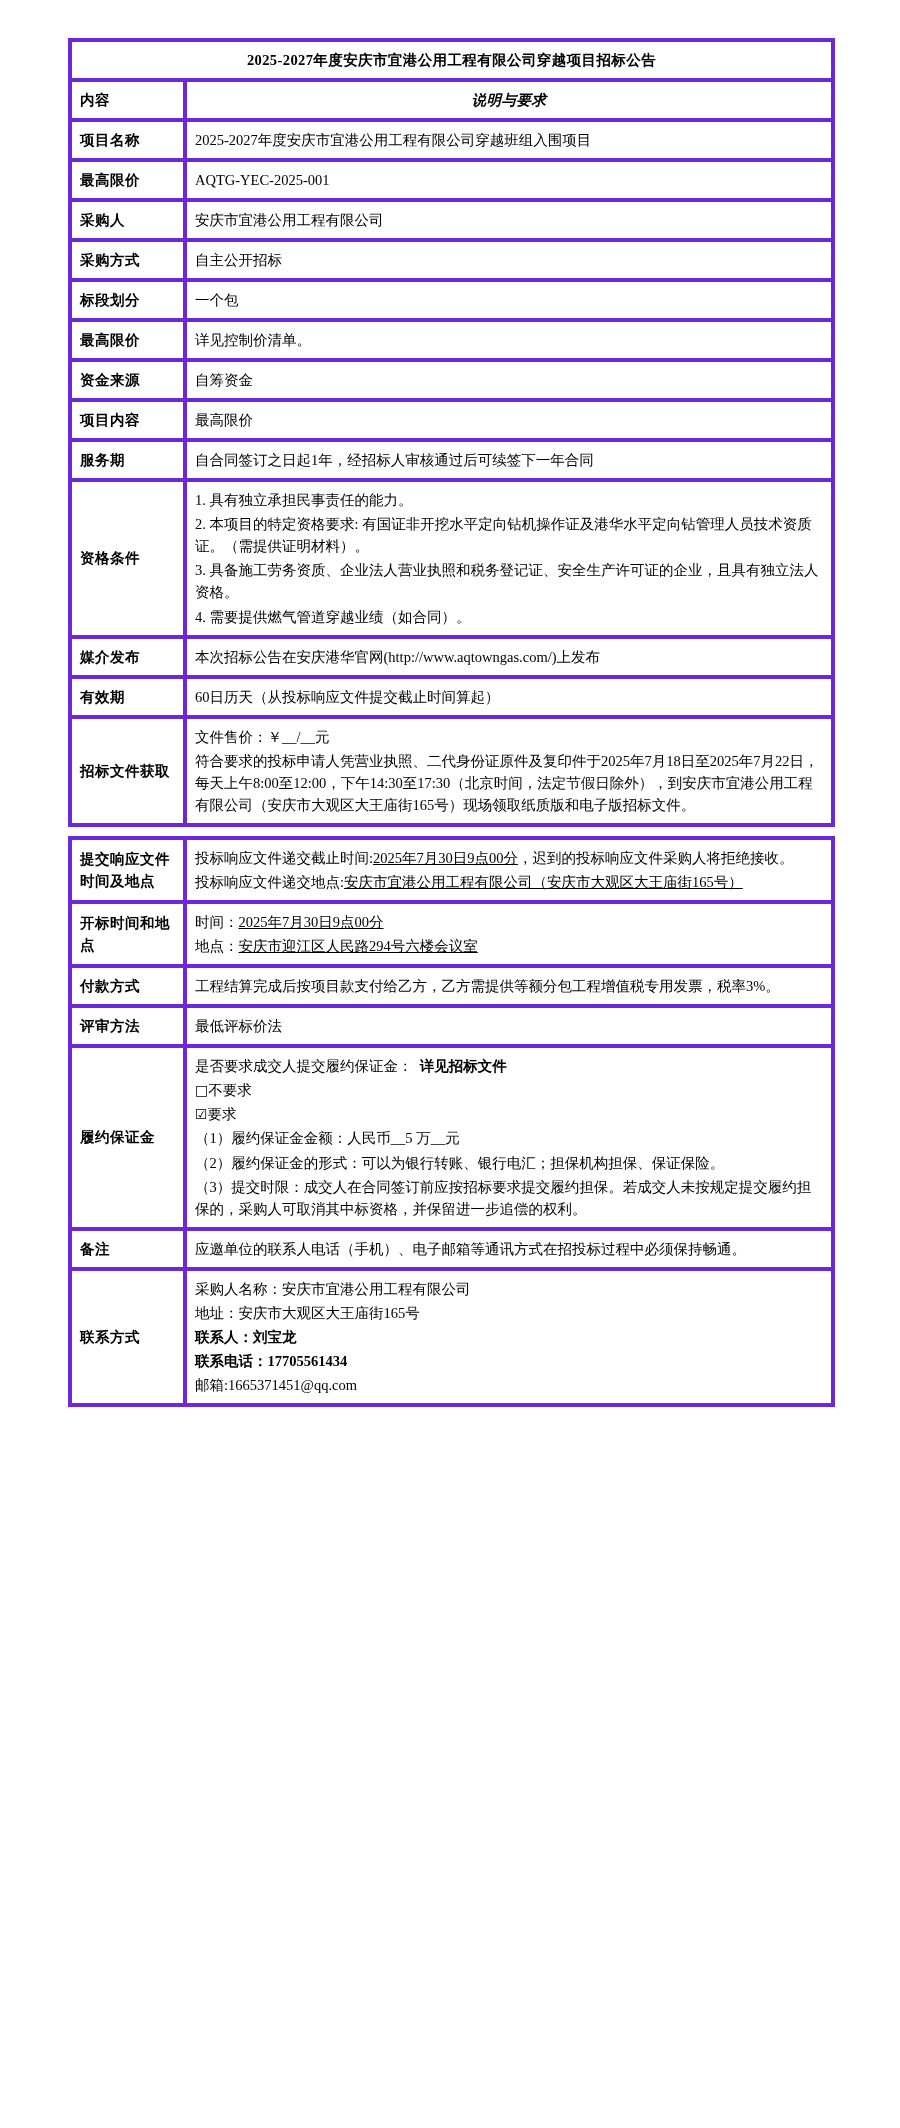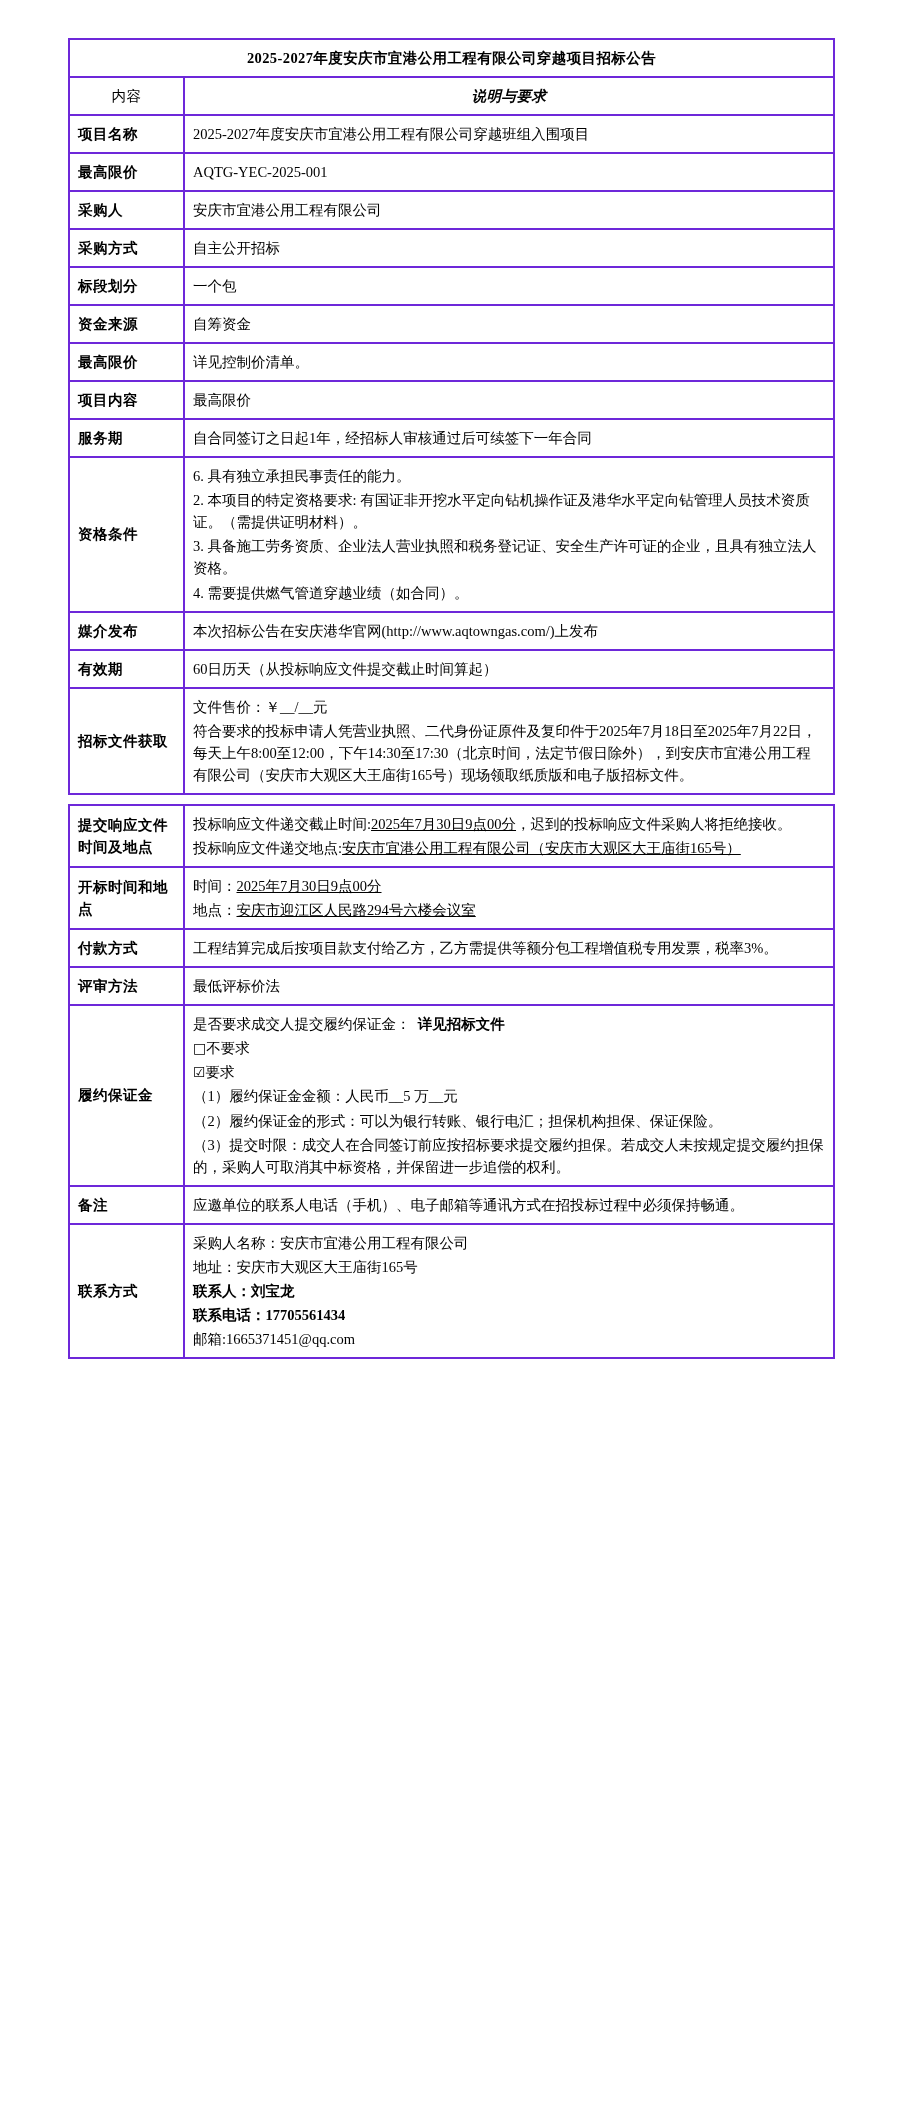--- a/index.html
+++ b/index.html
@@ -16,41 +16,40 @@
     width: 900px;
     box-sizing: border-box;
     padding: 38px 65px 30px 68px;
   }
   table.doc {
     width: 100%;
     border-collapse: collapse;
     table-layout: fixed;
   }
   table.doc td {
-    border: 2px solid #6d28d9;
+    border: 4px solid #6d28d9;
     vertical-align: middle;
     font-size: 14.5px;
     line-height: 1.52;
     padding: 7px 8px;
   }
   .title-cell {
     text-align: center;
     font-weight: bold;
     font-size: 17px;
     letter-spacing: 0.4px;
     padding: 11px 6px 12px 6px;
   }
   .col-label {
     width: 115px;
     font-weight: bold;
     letter-spacing: 0.5px;
   }
   .hdr-label {
-    text-align: center;
-    font-weight: normal;
+    font-weight: bold;
     letter-spacing: 0.5px;
   }
   .hdr-value {
     text-align: center;
     font-weight: bold;
     letter-spacing: 0.5px;
     font-style: italic;
   }
   .col-value {
     padding-left: 11px;
@@ -113,40 +112,40 @@
       </tr>
       <tr>
         <td class="col-label">采购方式</td>
         <td class="col-value">自主公开招标</td>
       </tr>
       <tr>
         <td class="col-label">标段划分</td>
         <td class="col-value">一个包</td>
       </tr>
       <tr>
+        <td class="col-label">最高限价</td>
+        <td class="col-value">详见控制价清单。</td>
+      </tr>
+      <tr>
         <td class="col-label">资金来源</td>
         <td class="col-value">自筹资金</td>
       </tr>
       <tr>
-        <td class="col-label">最高限价</td>
-        <td class="col-value">详见控制价清单。</td>
-      </tr>
-      <tr>
         <td class="col-label">项目内容</td>
         <td class="col-value">最高限价</td>
       </tr>
       <tr>
         <td class="col-label">服务期</td>
         <td class="col-value">自合同签订之日起1年，经招标人审核通过后可续签下一年合同</td>
       </tr>
 
       <tr>
         <td class="col-label">资格条件</td>
         <td class="col-value multi">
-          <p>6. 具有独立承担民事责任的能力。</p>
+          <p>1. 具有独立承担民事责任的能力。</p>
           <p>2. 本项目的特定资格要求: 有国证非开挖水平定向钻机操作证及港华水平定向钻管理人员技术资质证。（需提供证明材料）。</p>
           <p>3. 具备施工劳务资质、企业法人营业执照和税务登记证、安全生产许可证的企业，且具有独立法人资格。</p>
           <p>4. 需要提供燃气管道穿越业绩（如合同）。</p>
         </td>
       </tr>
 
       <tr>
         <td class="col-label">媒介发布</td>
         <td class="col-value">本次招标公告在安庆港华官网(http://www.aqtowngas.com/)上发布</td>
       </tr>

